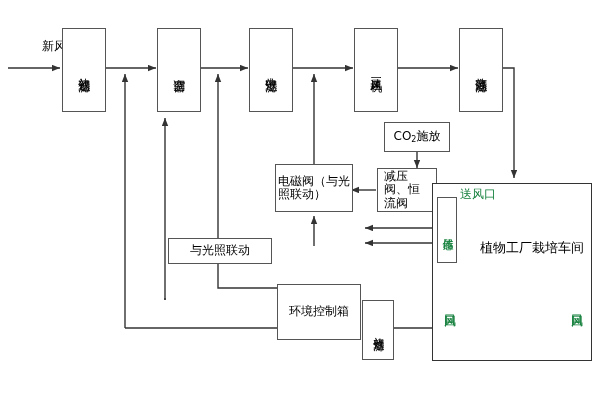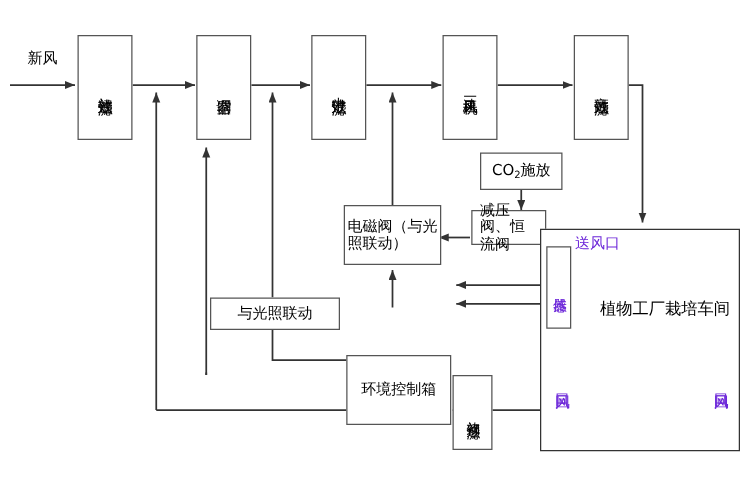--- a/index.html
+++ b/index.html
@@ -31,39 +31,40 @@
     line-height:1.05;
     letter-spacing:1px;
   }
   .label{
     position:absolute;
     color:#000;
     font-size:12px;
     background:transparent;
     border:none;
     white-space:nowrap;
+    margin-left:20px;
   }
   .chamber{
     position:absolute;
     box-sizing:border-box;
     border:1px solid #333;
     background:#fff;
   }
   .chamber-title{
     position:absolute;
     text-align:center;
     font-size:13px;
     line-height:1.25;
     color:#000;
     white-space:nowrap;
   }
   .port{
     position:absolute;
     font-size:12px;
-    color:#6d28d9;
+    color:#15803d;
     line-height:1.08;
     white-space:nowrap;
   }
   .port.vert{
     writing-mode:vertical-rl;
     text-orientation:upright;
     letter-spacing:0px;
   }
   .sensorbox{
     position:absolute;
@@ -158,21 +159,21 @@
   </div>
 
   <div class="node" style="left:459px;top:28px;width:44px;height:84px;">
     <span class="vtext">高效过滤</span>
   </div>
 
   <div class="node" style="left:384px;top:122px;width:66px;height:30px;font-size:12px;">
     <span><span>CO</span><sub>2</sub><span>施放</span></span>
   </div>
 
-  <div class="node" style="left:377px;top:168px;width:60px;height:28px;padding:0 2px;">
+  <div class="node" style="left:377px;top:168px;width:60px;height:44px;padding:0 2px;">
     <span style="display:block;width:46px;">减压阀、恒流阀</span>
   </div>
 
   <div class="node" style="left:275px;top:164px;width:78px;height:48px;padding:4px 2px;">
     <span style="display:block;width:72px;">电磁阀（与光照联动）</span>
   </div>
 
   <div class="node" style="left:168px;top:238px;width:104px;height:26px;">
     <span>与光照联动</span>
   </div>

